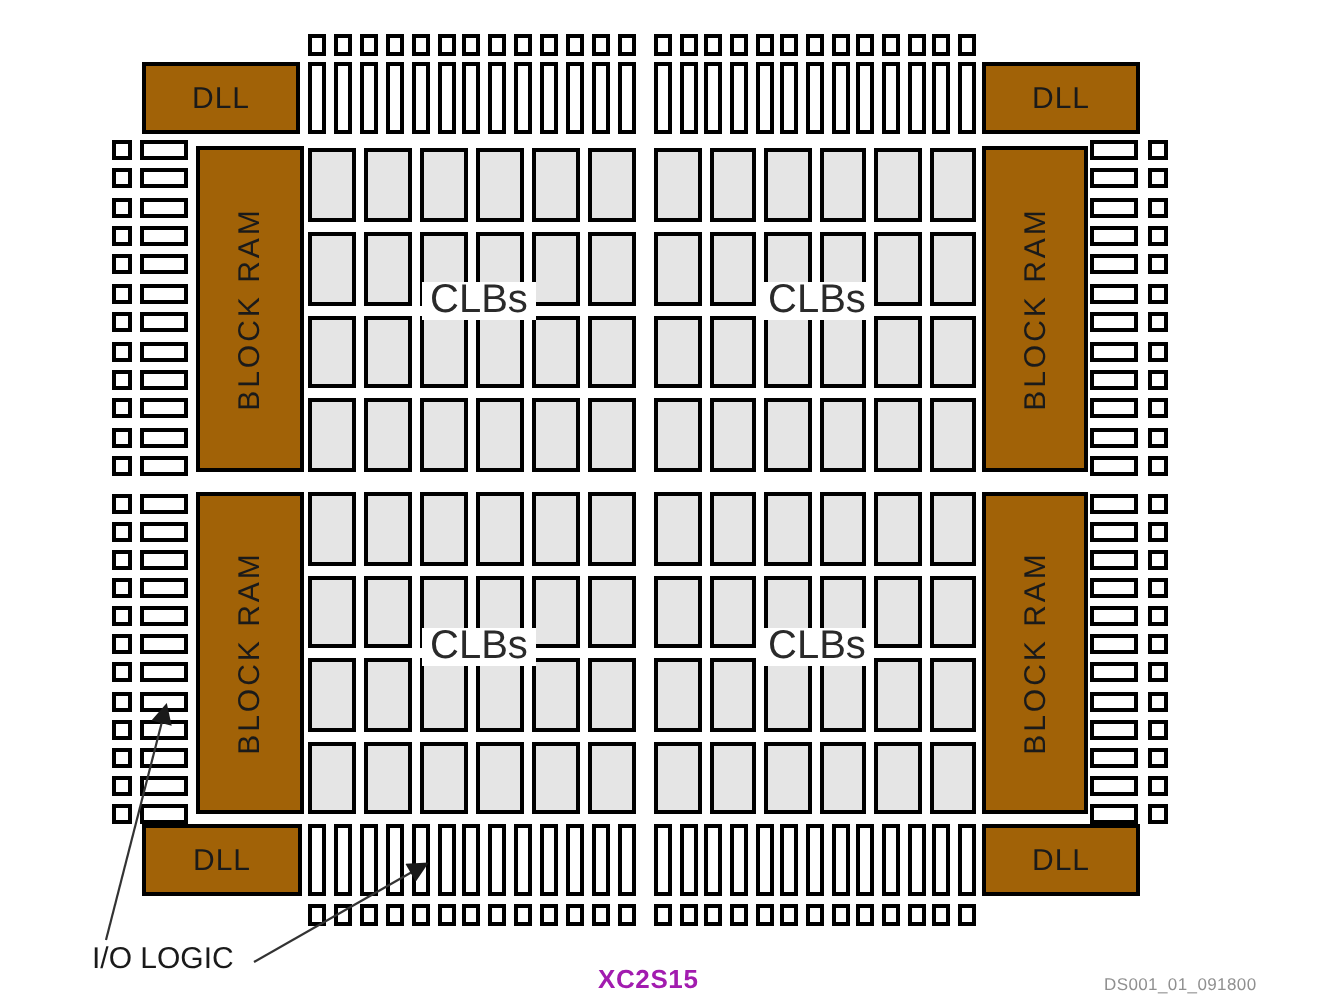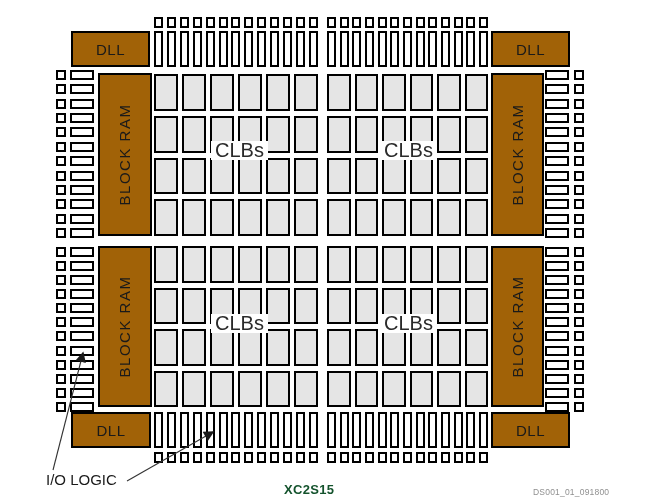--- a/index.html
+++ b/index.html
@@ -31,25 +31,25 @@
   .pads-h .pad{width:9px;height:100%;}
   .pads-v .pad{width:100%;height:10px;}
   .clbs-label{
     position:absolute;background:#fff;padding:1px 4px;font-size:20px;
     color:#2a2a2a;line-height:17px;
   }
   .io-logic{
     position:absolute;left:46px;top:471px;font-size:15px;color:var(--text,#1a1a1a);
   }
   .partnum{
-    position:absolute;left:284px;top:482px;font-size:13px;font-weight:bold;
-    color:#14532d;letter-spacing:.3px;
+    position:absolute;left:299px;top:482px;font-size:13px;font-weight:bold;
+    color:#a21caf;letter-spacing:.3px;
   }
   .docref{
-    position:absolute;left:533px;top:487px;font-size:8.5px;color:#909090;
+    position:absolute;left:552px;top:487px;font-size:8.5px;color:#909090;
     letter-spacing:.2px;
   }
   .arrows{position:absolute;left:0;top:0;pointer-events:none;}
 </style>
 </head>
 <body>
 
 <div class="canvas">
 
   <div class="box" style="left:71px;top:31px;width:79px;height:36px;">

